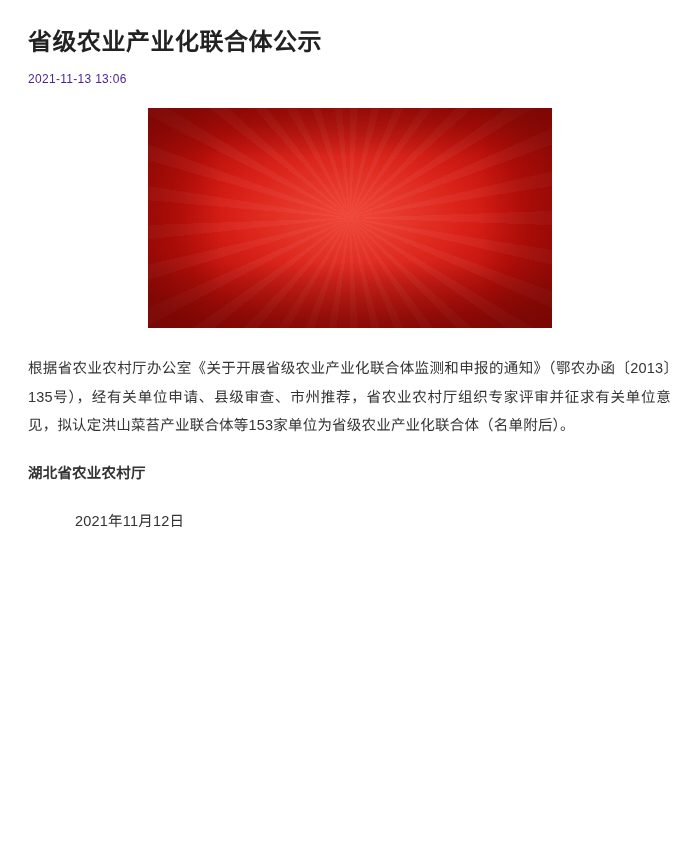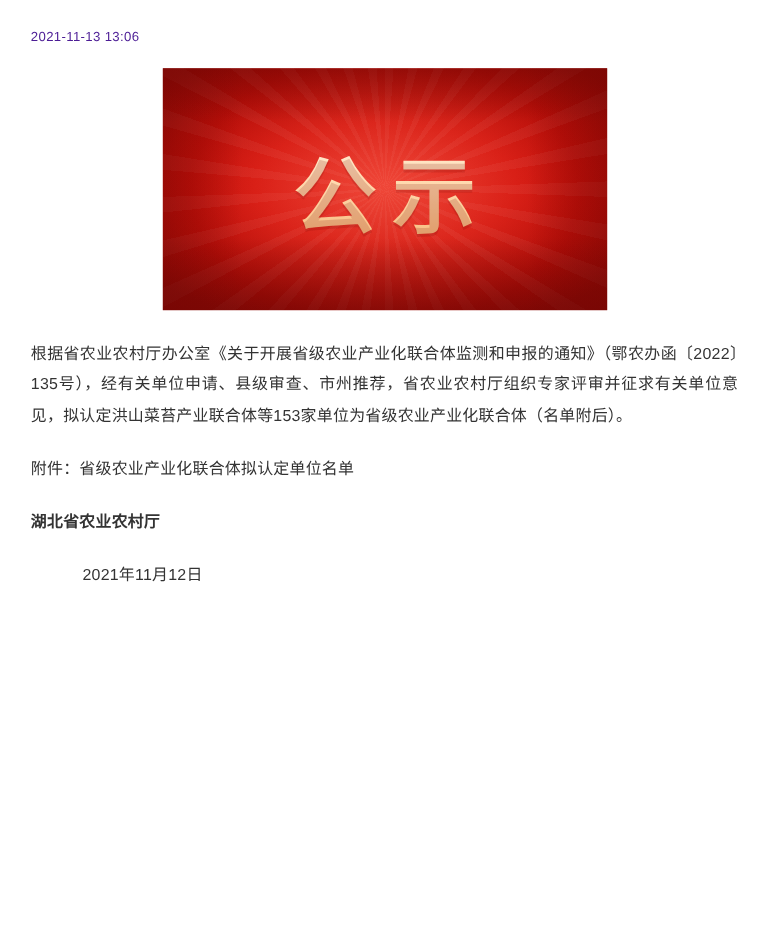--- a/index.html
+++ b/index.html
@@ -113,32 +113,31 @@
   .sign-line {
     margin-bottom: 18px;
     font-weight: bold;
   }
 </style>
 </head>
 <body>
 
 <div class="page">
 
+  <h1 class="article-title">省级农业产业化联合体公示</h1>
 
   <div class="article-meta">2021-11-13 13:06</div>
 
   <div class="figure-wrap">
     <div class="notice-banner">
       <div class="rays"></div>
       <div class="glow"></div>
       <div class="vignette"></div>
-      <div class="banner-text">公示</div>
     </div>
   </div>
 
   <div class="body-text">
-    <p>根据省农业农村厅办公室《关于开展省级农业产业化联合体监测和申报的通知》（鄂农办函〔2022〕135号），经有关单位申请、县级审查、市州推荐，省农业农村厅组织专家评审并征求有关单位意见，拟认定洪山菜苔产业联合体等153家单位为省级农业产业化联合体（名单附后）。</p>
-    <p>附件：省级农业产业化联合体拟认定单位名单</p>
+    <p>根据省农业农村厅办公室《关于开展省级农业产业化联合体监测和申报的通知》（鄂农办函〔2013〕135号），经有关单位申请、县级审查、市州推荐，省农业农村厅组织专家评审并征求有关单位意见，拟认定洪山菜苔产业联合体等153家单位为省级农业产业化联合体（名单附后）。</p>
     <p class="sign-line">湖北省农业农村厅</p>
     <p>2021年11月12日</p>
   </div>
 
 </div>
 
 </body></html>

